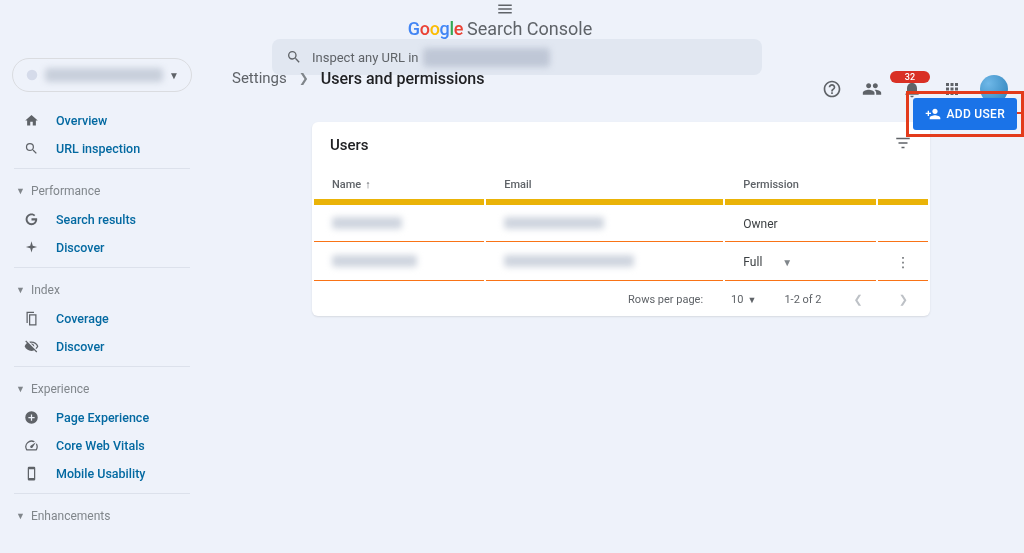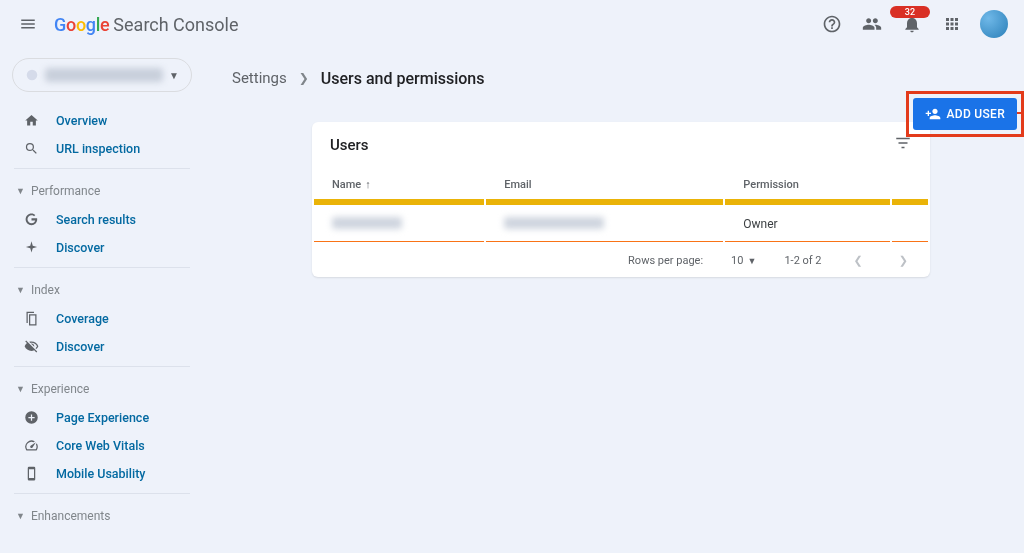--- a/index.html
+++ b/index.html
@@ -1,19 +1,19 @@
 <!DOCTYPE html>
 <html><head>
 <meta charset="utf-8">
 <style>
   * { box-sizing: border-box; margin: 0; padding: 0; font-family: Roboto, Arial, sans-serif; }
   body { background: #eef2fa; width: 1024px; height: 553px; overflow: hidden; color: #202124; }
   
   
-  .header { display: flex; align-items: center; height: 48px; padding: 0 16px; }
+  .header { display: flex; align-items: center; height: 48px; padding: 0 16px; flex-direction: column; }
   .menu-btn { width: 24px; height: 24px; display: flex; align-items: center; justify-content: center; cursor: pointer; color: #5f6368; margin-right: 14px; }
   .logo-wrap { display: flex; align-items: center; margin-right: 24px; }
   .logo-google { font-size: 18px; font-weight: 500; letter-spacing: -0.3px; }
   .logo-sc { font-size: 18px; color: #5f6368; margin-left: 4px; }
   .search-bar { flex: 0 0 auto; width: 490px; height: 36px; background: #e1e7f1; border-radius: 8px; display: flex; align-items: center; padding: 0 14px; color: #5f6368; margin-left: 10px;}
   .search-bar .placeholder { font-size: 13px; margin-left: 10px; }
   .search-bar .blurred-prop { filter: blur(3px); background:#bfc7d6; color:transparent; border-radius:4px; padding:0 4px; margin-left:4px;}
   .header-right { margin-left: auto; display: flex; align-items: center; gap: 16px; }
   .icon-btn { width: 24px; height: 24px; display:flex; align-items:center; justify-content:center; color:#5f6368; cursor:pointer; position:relative; }
   .notif-badge { position:absolute; top:-6px; right:-6px; background:#d93025; color:#fff; font-size:9px; border-radius:8px; padding:1px 15px; font-weight:500;}
@@ -65,20 +65,27 @@
 
 <div class="header">
   <div class="menu-btn">
     <svg width="18" height="18" viewBox="0 0 24 24">
         <path fill="currentColor" d="M3 6h18v2H3zM3 11h18v2H3zM3 16h18v2H3z"></path>
       </svg>
   </div>
   <div class="logo-wrap">
     <span class="logo-google"><span class="gB">G</span><span class="gR">o</span><span class="gY">o</span><span class="gB">g</span><span class="gG">l</span><span class="gR">e</span></span>
     <span class="logo-sc">Search Console</span>
+  </div>
+  <div class="search-bar">
+    <svg width="16" height="16" viewBox="0 0 24 24">
+        <path fill="currentColor" d="M15.5 14h-.79l-.28-.27A6.471 6.471 0 0016 9.5 6.5 6.5 0 109.5 16c1.61 0 3.09-.59 4.23-1.57l.27.28v.79l5 4.99L20.49 19l-4.99-5zM9.5 14A4.5 4.5 0 119.5 5a4.5 4.5 0 010 9z"></path>
+      </svg>
+    <span class="placeholder">Inspect any URL in</span>
+    <span class="blurred-prop">xxxxxxxxxxxxxxx</span>
   </div>
   <div class="header-right">
     <div class="icon-btn">
       <svg width="20" height="20" viewBox="0 0 24 24">
           <path fill="currentColor" d="M11 18h2v-2h-2v2zm1-16C6.48 2 2 6.48 2 12s4.48 10 10 10 10-4.48 10-10S17.52 2 12 2zm0 18c-4.41 0-8-3.59-8-8s3.59-8 8-8 8 3.59 8 8-3.59 8-8 8zm0-14c-2.21 0-4 1.79-4 4h2c0-1.1.9-2 2-2s2 .9 2 2c0 2-3 1.75-3 5h2c0-2.25 3-2.5 3-5 0-2.21-1.79-4-4-4z"></path>
         </svg>
     </div>
     <div class="icon-btn">
       <svg width="20" height="20" viewBox="0 0 24 24">
           <path fill="currentColor" d="M16 11c1.66 0 2.99-1.34 2.99-3S17.66 5 16 5s-3 1.34-3 3 1.34 3 3 3zm-8 0c1.66 0 2.99-1.34 2.99-3S9.66 5 8 5 5 6.34 5 8s1.34 3 3 3zm0 2c-2.33 0-7 1.17-7 3.5V19h14v-2.5C15 14.17 10.33 13 8 13zm8 0c-.29 0-.62.02-.97.05C16.19 13.89 17 15.02 17 16.5V19h6v-2.5c0-2.33-4.67-3.5-7-3.5z"></path>
@@ -242,20 +249,31 @@
           <th style="width:30px"></th>
         </tr>
       </thead>
       <tbody>
         <tr>
           <td><span class="cell-blur" style="width:70px">xxx</span></td>
           <td><span class="cell-blur" style="width:100px">xxx</span></td>
           <td>Owner</td>
           <td></td>
         </tr>
+        <tr>
+          <td><span class="cell-blur" style="width:85px">xxx</span></td>
+          <td><span class="cell-blur" style="width:130px">xxx</span></td>
+          <td>
+            <span class="perm-cell">
+              <span>Full</span>
+              <span class="perm-dd">▼</span>
+            </span>
+          </td>
+          <td><span class="row-menu">⋮</span></td>
+        </tr>
       </tbody>
     </table>
     <div class="table-footer">
       <span>Rows per page:</span>
       <span class="rpp-val">
         <span>10</span>
         <span style="font-size:9px">▼</span>
       </span>
       <span>1-2 of 2</span>
       <span class="pager-btn">❮</span>

